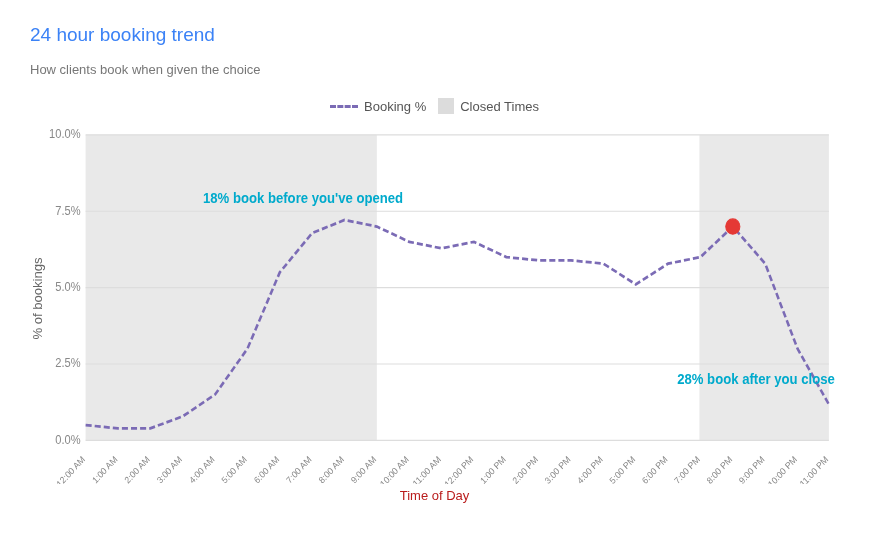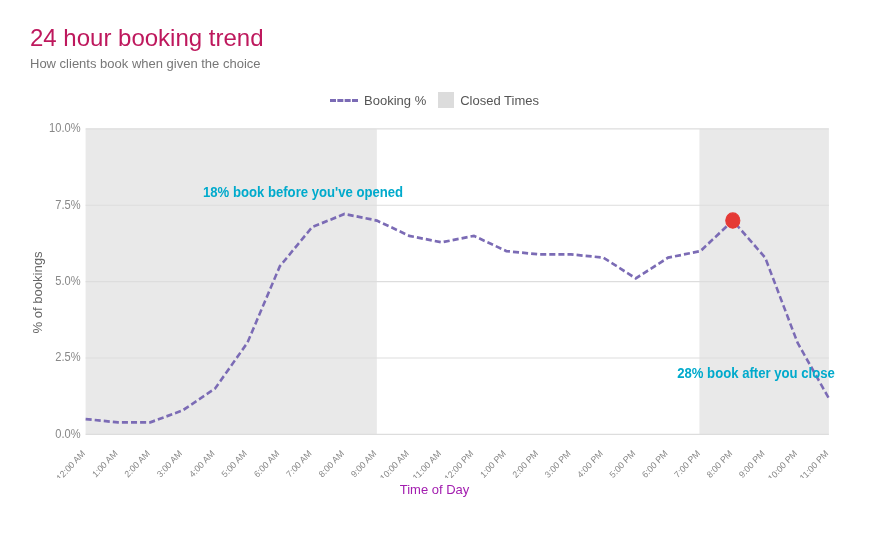--- a/index.html
+++ b/index.html
@@ -5,24 +5,24 @@
     * { box-sizing: border-box; margin: 0; padding: 0; }
     body {
       font-family: 'Arial', sans-serif;
       background: #fff;
       width: 869px;
       height: 535px;
       overflow: hidden;
       padding: 24px 30px 20px 30px;
     }
     h1 {
-      font-size: 24px;
+      font-size: 19px;
       font-weight: 500;
-      color: #be185d;
-      margin-bottom: 4px;
+      color: #3b82f6;
+      margin-bottom: 16px;
     }
     .subtitle {
       font-size: 13px;
       color: #777;
       margin-bottom: 21px;
     }
     .legend {
       display: flex;
       align-items: center;
       gap: 12px;
@@ -47,21 +47,21 @@
       width: 100%;
       height: 360px;
     }
     svg.chart {
       width: 100%;
       height: 100%;
     }
     .x-axis-label {
       text-align: center;
       font-size: 13px;
-      color: #a21caf;
+      color: #b91c1c;
       margin-top: 4px;
     }
   </style>
 </head>
 <body>
 
 <h1>24 hour booking trend</h1>
 <p class="subtitle">How clients book when given the choice</p>
 
 <div class="legend">

